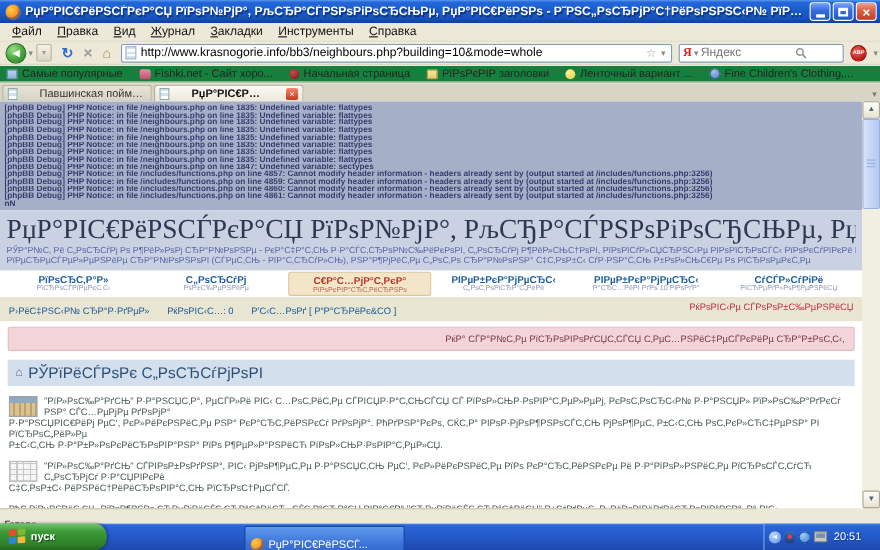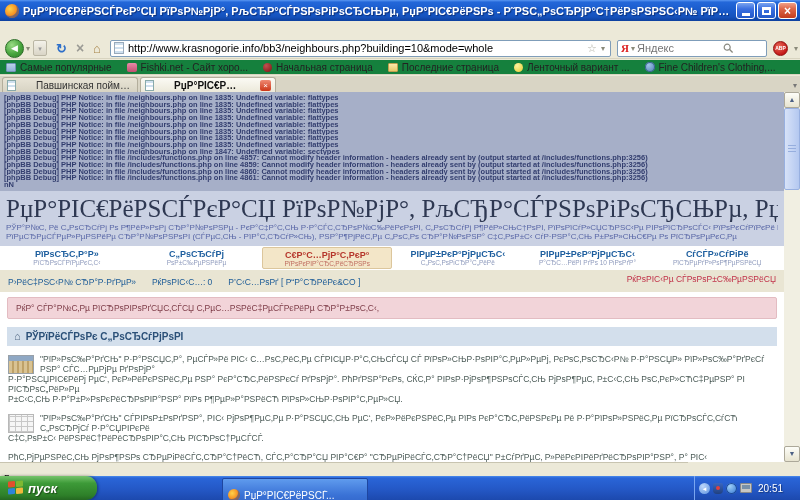--- a/index.html
+++ b/index.html
@@ -100,25 +100,25 @@
   .ntab.active .nt-t { color:#b5362b; }
   .ntab.active .nt-s { color:#bf6c5f; }
 
   #menuband { background:#e9e5d3; padding:4px 8px 5px; }
   .mrow { font-size:8.5px; line-height:10px; }
   .mlink { color:#1a5a96; margin-right:16px; }
   #new-msgs { float:right; color:#c03048; margin-right:0; }
   .mrow + .mrow { margin-top:3px; }
 
   #banner { margin:5px 7px 0; background:#f2d4d9; border:1px solid #e3bcc2; border-radius:2px;
-    padding:5px 8px; font-size:8.5px; color:#7d3b47; }
+    padding:5px 8px; font-size:8.5px; color:#7d3b47;text-align:right; }
 
   #sectionbar { margin:8px 7px 0; background:#d3dfec; padding:4px 7px; display:flex; align-items:center; }
   #home-glyph { font-size:11px; color:#5a708a; margin-right:5px; line-height:10px; }
-  #section-title { font-size:10px; font-weight:bold; color:#2b5078; }
+  #section-title { font-size:14px; font-weight:normal; color:#2b5078; }
 
   #paras { padding:8px 8px 0; }
   .para { margin-bottom:9px; overflow:hidden; }
   .picon { float:left; margin:1px 6px 0 0; width:26px; height:19px; border:1px solid #98a0a8; }
   .icon-building { background:
       linear-gradient(#8fa8c4 0 5px, rgba(0,0,0,0) 5px),
       repeating-linear-gradient(90deg,#d9c393 0 3px,#bfa268 3px 5px); background-color:#d0b880; }
   .icon-grid { background-color:#f6f6f6; border-color:#b8b8b8;
     background-image:repeating-linear-gradient(0deg,#c8c8c8 0 1px, rgba(0,0,0,0) 1px 5px),
                      repeating-linear-gradient(90deg,#c8c8c8 0 1px, rgba(0,0,0,0) 1px 6px); }
@@ -144,21 +144,21 @@
   
   #taskbar { position:absolute; left:0; top:476px; width:800px; height:24px;
     background:linear-gradient(180deg,#4b8cec 0%,#2a65d8 8%,#2458c6 55%,#1c49ae 100%); }
   #start-btn { position:absolute; left:0; top:0; width:97px; height:24px; border-radius:0 11px 11px 0;
     background:linear-gradient(180deg,#76c46c 0%,#3d9a38 30%,#2e8029 80%,#246721 100%);
     display:flex; align-items:center; padding-left:8px; box-shadow:1px 0 3px rgba(0,0,0,.4); }
   #start-flag { width:15px; height:14px; display:grid; grid-template-columns:7px 7px; grid-template-rows:6px 6px; gap:1px; transform:skewY(-4deg); margin-right:5px; }
   #start-flag i { border-radius:1px; }
   #start-flag i:nth-child(1){background:#e34f2c;} #start-flag i:nth-child(2){background:#7eb832;}
   #start-flag i:nth-child(3){background:#2e84d8;} #start-flag i:nth-child(4){background:#f0b93c;}
-  #start-label { color:#fff; font-size:13px; font-weight:bold; font-style:italic; text-shadow:1px 1px 1px #1c4a18; }
+  #start-label { color:#fff; font-size:10px; font-weight:bold; text-shadow:1px 1px 1px #1c4a18; }
   #taskbtn { position:absolute; left:222px; top:2px; width:146px; height:20px; border-radius:2px;
     background:linear-gradient(180deg,#5f9bee 0%,#3a72d6 50%,#2c5cc0 100%); border:1px solid #1e46a0;
     display:flex; align-items:center; padding:16px 5px; }
   #taskbtn-ico { width:12px; height:12px; border-radius:50%; margin-right:4px; flex:0 0 auto;
     background:radial-gradient(circle at 35% 35%, #ffd24a 0%, #f68b1f 55%, #c9560e 100%);
     box-shadow:inset -2px -2px 0 rgba(40,80,160,.55); }
   #taskbtn-label { color:#fff; font-size:10px; white-space:nowrap; overflow:hidden; text-overflow:ellipsis; }
   #tray { position:absolute; right:0; top:0; width:106px; height:24px;
     background:linear-gradient(180deg,#4b8cec 0%,#2a65d8 8%,#2458c6 55%,#1c49ae 100%);
     border-left:1px solid #7aa6f0; display:flex; align-items:center; padding-left:4px; }
@@ -184,20 +184,29 @@
       <span class="wbtn min">
           <i></i>
         </span>
       <span class="wbtn max">
           <i></i>
         </span>
       <span class="wbtn close">×</span>
     </span>
   </div>
 
+  <div id="menubar">
+      <span class="menu-item">Файл</span>
+      <span class="menu-item">Правка</span>
+      <span class="menu-item">Вид</span>
+      <span class="menu-item">Журнал</span>
+      <span class="menu-item">Закладки</span>
+      <span class="menu-item">Инструменты</span>
+      <span class="menu-item">Справка</span>
+    </div>
 
   <div id="navbar">
     <span id="back-btn">◀</span>
     <span class="caret">▾</span>
     <span id="fwd-btn">▾</span>
     <span id="refresh-btn" class="navico">↻</span>
     <span id="stop-btn" class="navico">×</span>
     <span id="home-btn" class="navico">⌂</span>
     <span id="urlbox">
       <i id="url-favicon"></i>
@@ -226,21 +235,21 @@
       <span class="bm-item">
         <i class="bm-ic ic-fishki"></i>
         <span>Fishki.net - Сайт хоро...</span>
       </span>
       <span class="bm-item">
         <i class="bm-ic ic-red-dot"></i>
         <span>Начальная страница</span>
       </span>
       <span class="bm-item">
         <i class="bm-ic ic-folder"></i>
-        <span>Последние страница</span>
+        <span>РїРѕРєРІР заголовки</span>
       </span>
       <span class="bm-item">
         <i class="bm-ic ic-yellow-dot"></i>
         <span>Ленточный вариант ...</span>
       </span>
       <span class="bm-item">
         <i class="bm-ic ic-globe"></i>
         <span>Fine Children's Clothing,...</span>
       </span>
     </div>

